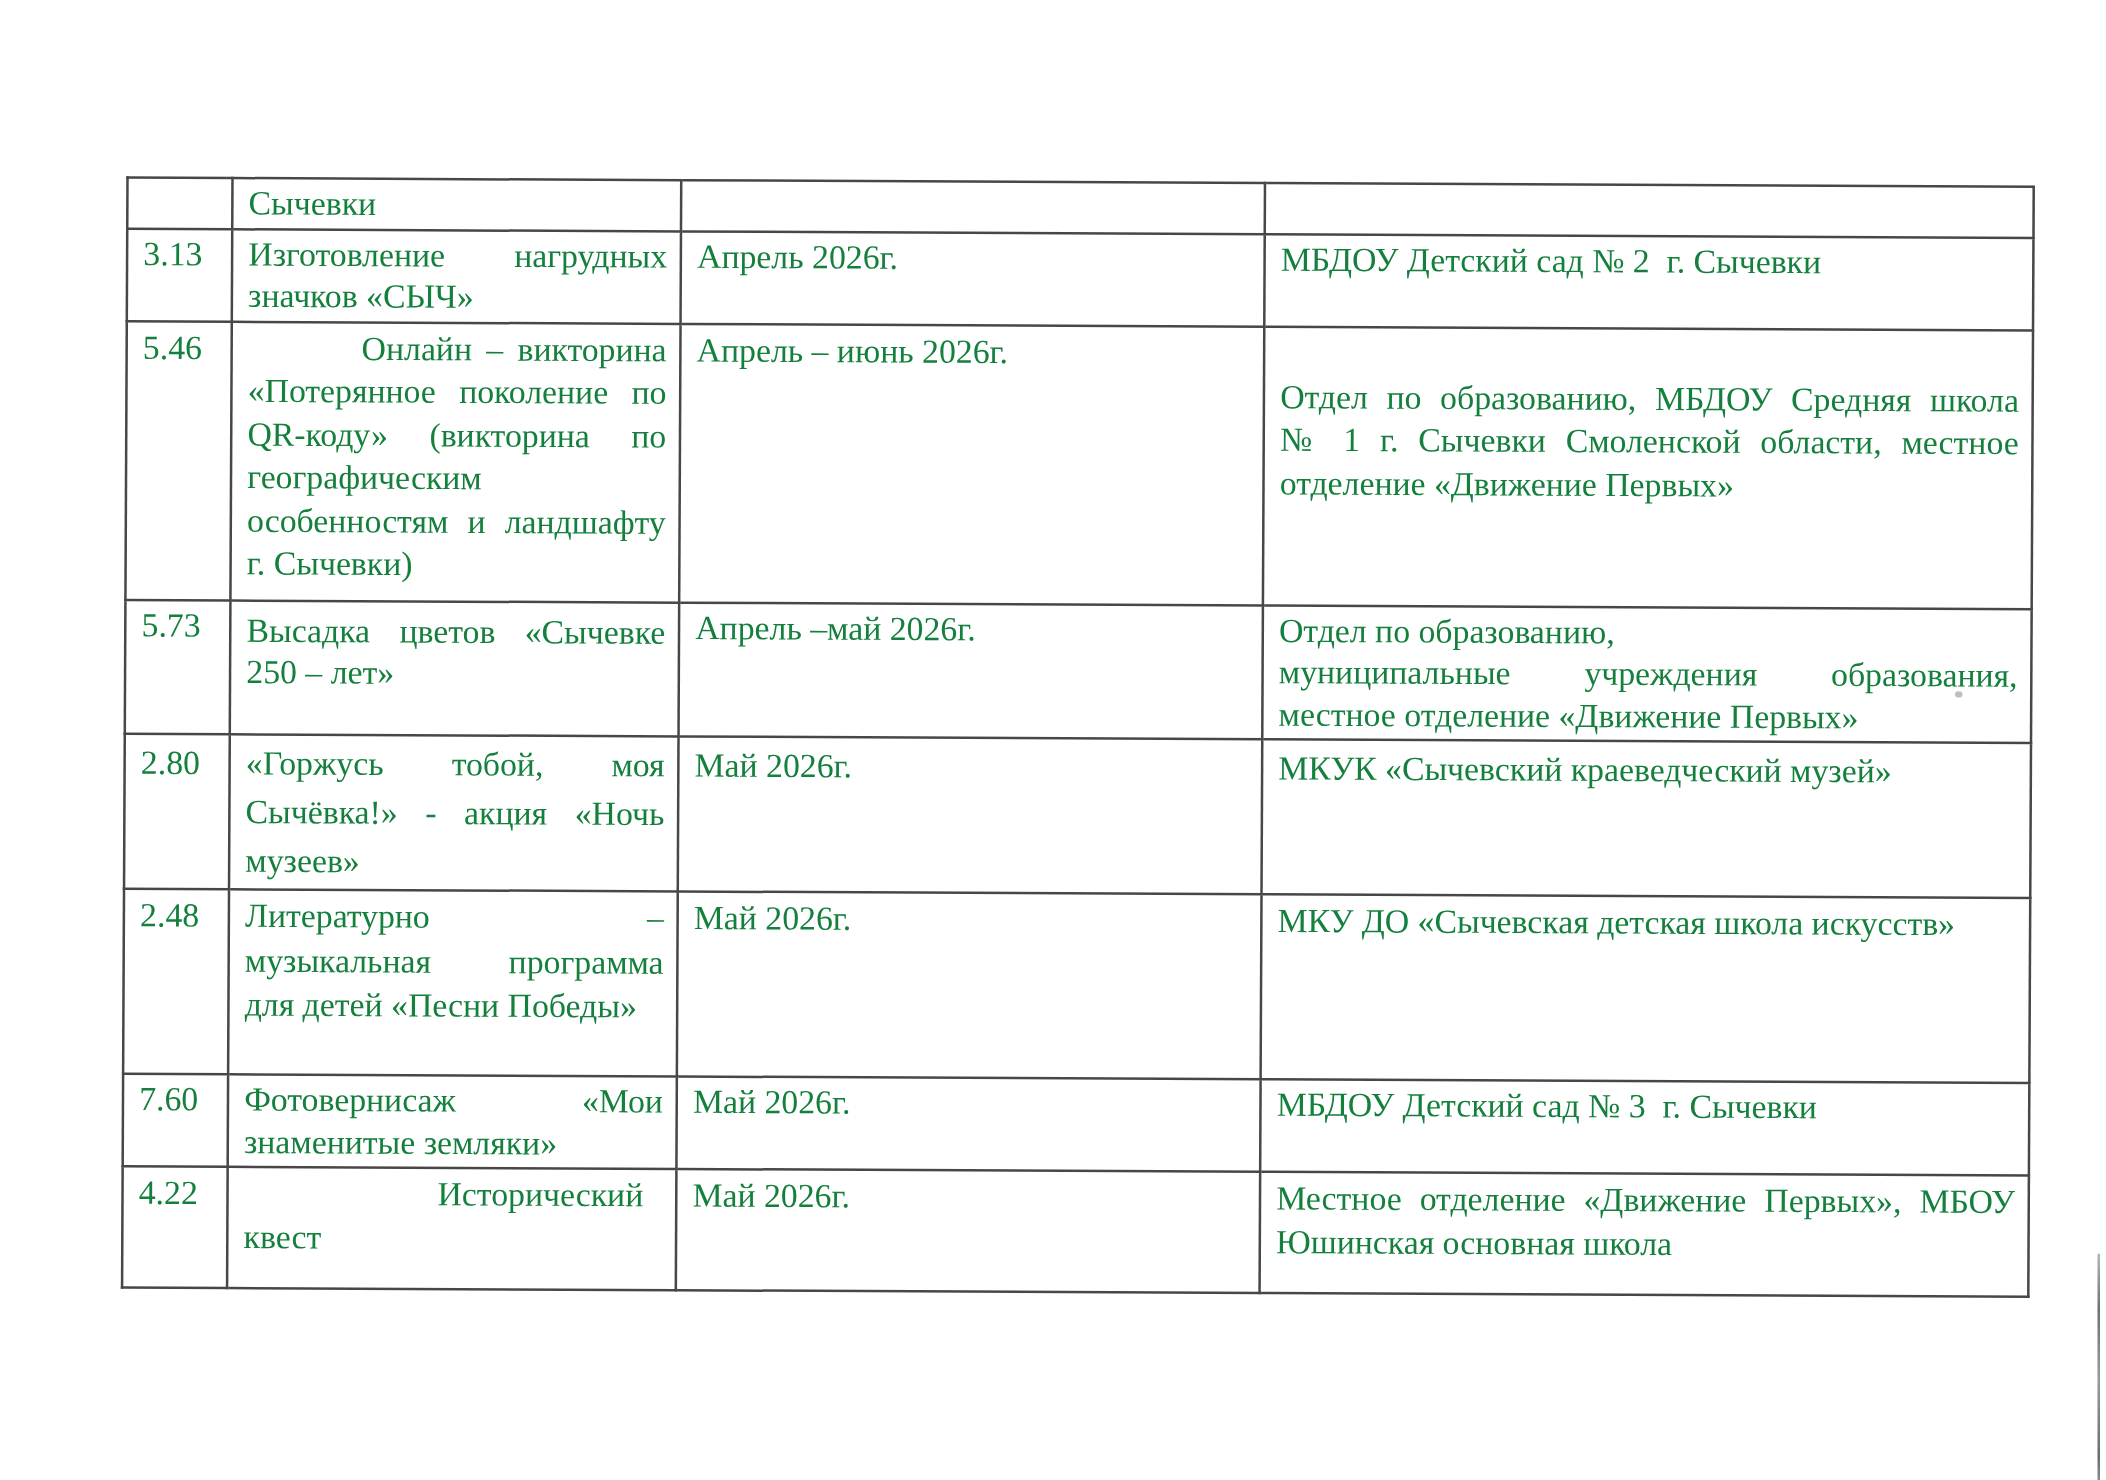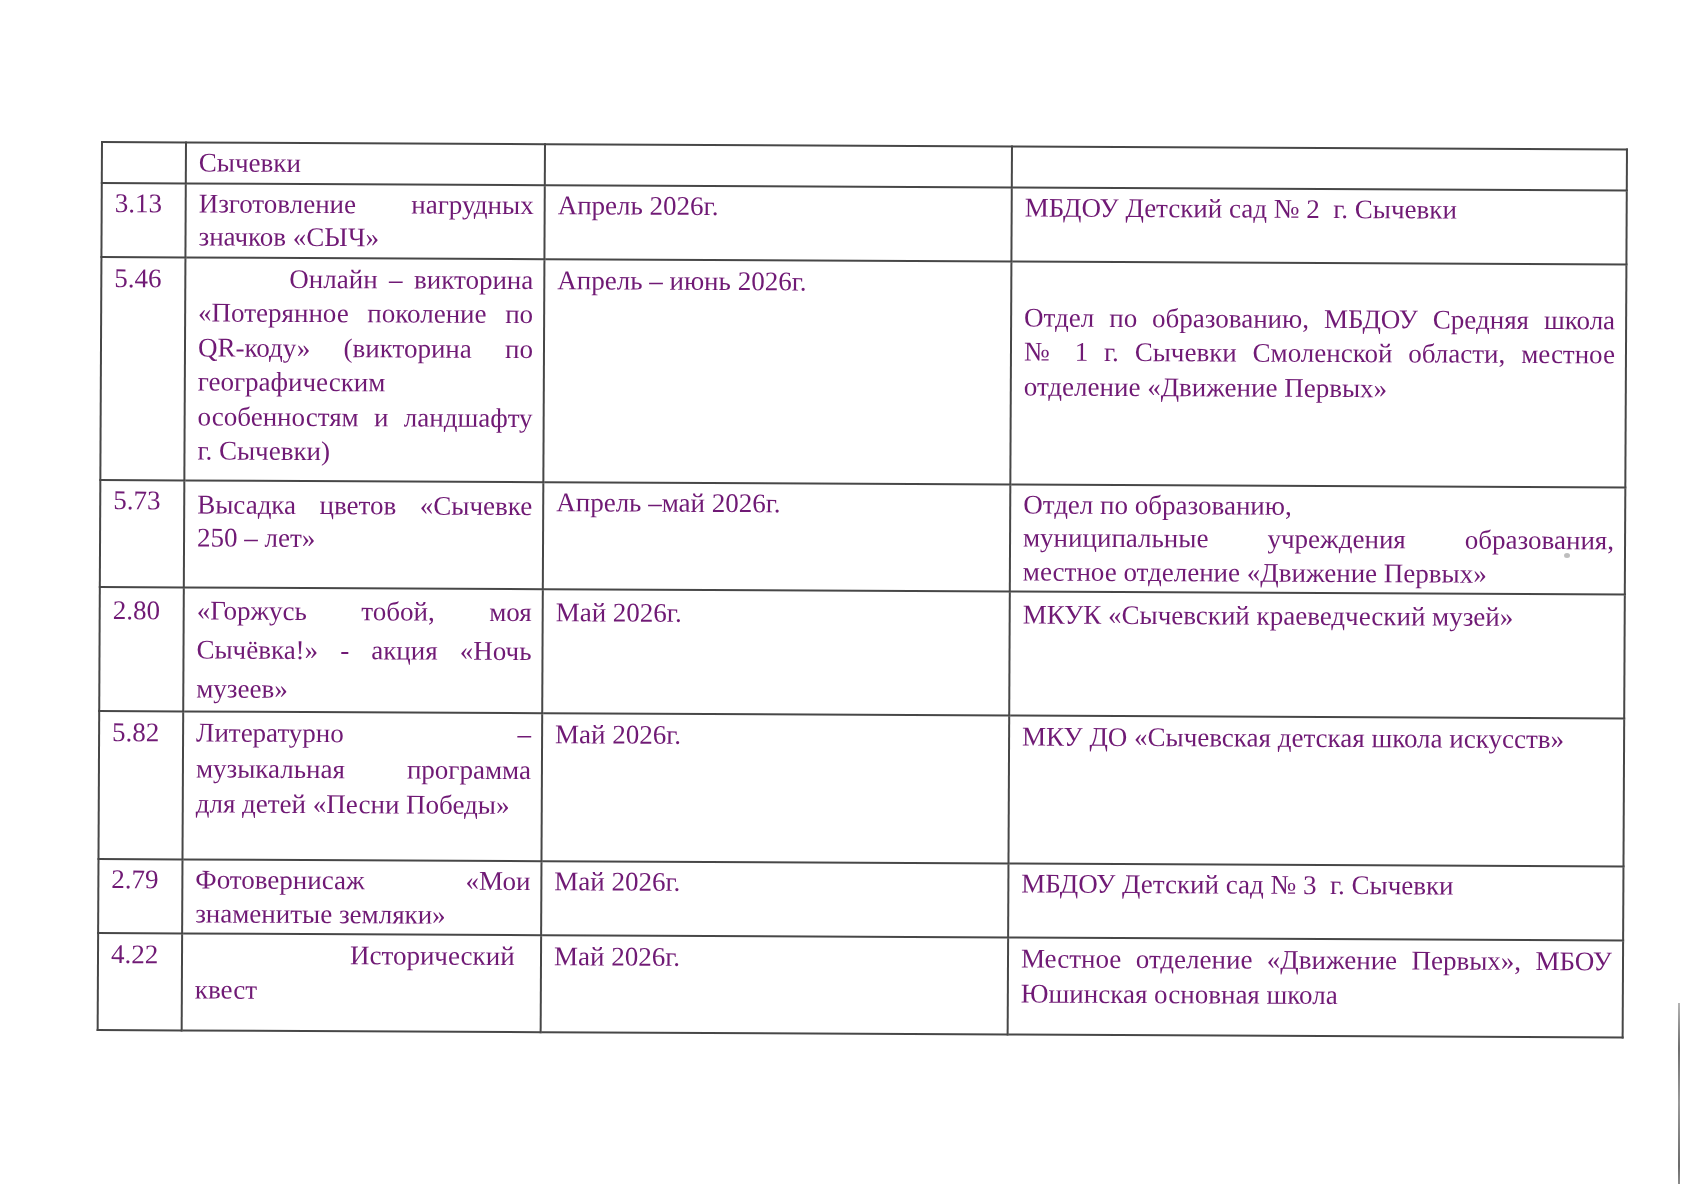--- a/index.html
+++ b/index.html
@@ -5,21 +5,21 @@
   html, body {
     margin: 0; padding: 0;
     background: #ffffff;
   }
   .page {
     position: relative;
     width: 1685px; height: 1184px;
     background: #ffffff;
     overflow: hidden;
     font-family: "Liberation Serif", "DejaVu Serif", serif;
-    color: #701a75;
+    color: #15803d;
   }
   table.doc {
     position: absolute;
     left: 101px; top: 141px;
     width: 1527px;
     border-collapse: collapse;
     table-layout: fixed;
     transform: rotate(0.28deg);
     transform-origin: 0 0;
   }
@@ -148,37 +148,37 @@
           </td>
           <td class="c-date">
             <div class="ln p">Май 2026г.</div>
           </td>
           <td class="c-resp">
             <div class="ln p">МКУК «Сычевский краеведческий музей»</div>
           </td>
         </tr>
         <tr class="r5">
           <td class="c-num">
-            <div class="ln p">5.82</div>
+            <div class="ln p">2.48</div>
           </td>
           <td class="c-event">
             <div class="ln js">Литературно –</div>
             <div class="ln js">музыкальная программа</div>
             <div class="ln p">для детей «Песни Победы»</div>
           </td>
           <td class="c-date">
             <div class="ln p">Май 2026г.</div>
           </td>
           <td class="c-resp">
             <div class="ln p">МКУ ДО «Сычевская детская школа искусств»</div>
           </td>
         </tr>
         <tr class="r6">
           <td class="c-num">
-            <div class="ln p">2.79</div>
+            <div class="ln p">7.60</div>
           </td>
           <td class="c-event">
             <div class="ln js">Фотовернисаж «Мои</div>
             <div class="ln p">знаменитые земляки»</div>
           </td>
           <td class="c-date">
             <div class="ln p">Май 2026г.</div>
           </td>
           <td class="c-resp">
             <div class="ln p">МБДОУ Детский сад № 3&nbsp; г. Сычевки</div>

